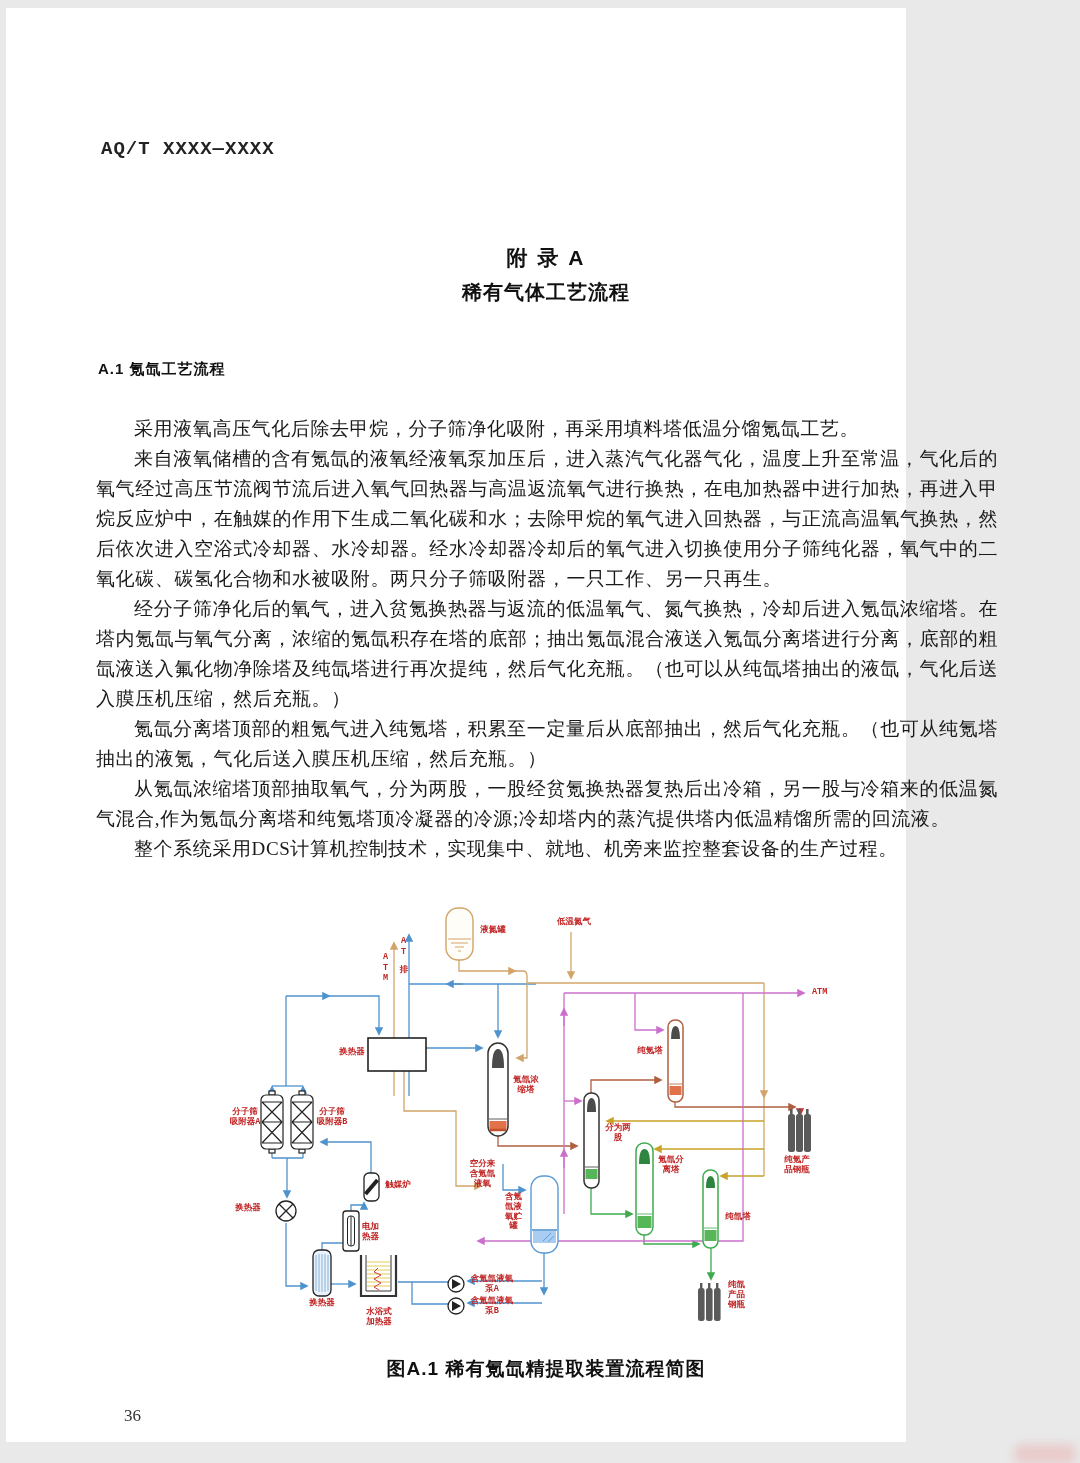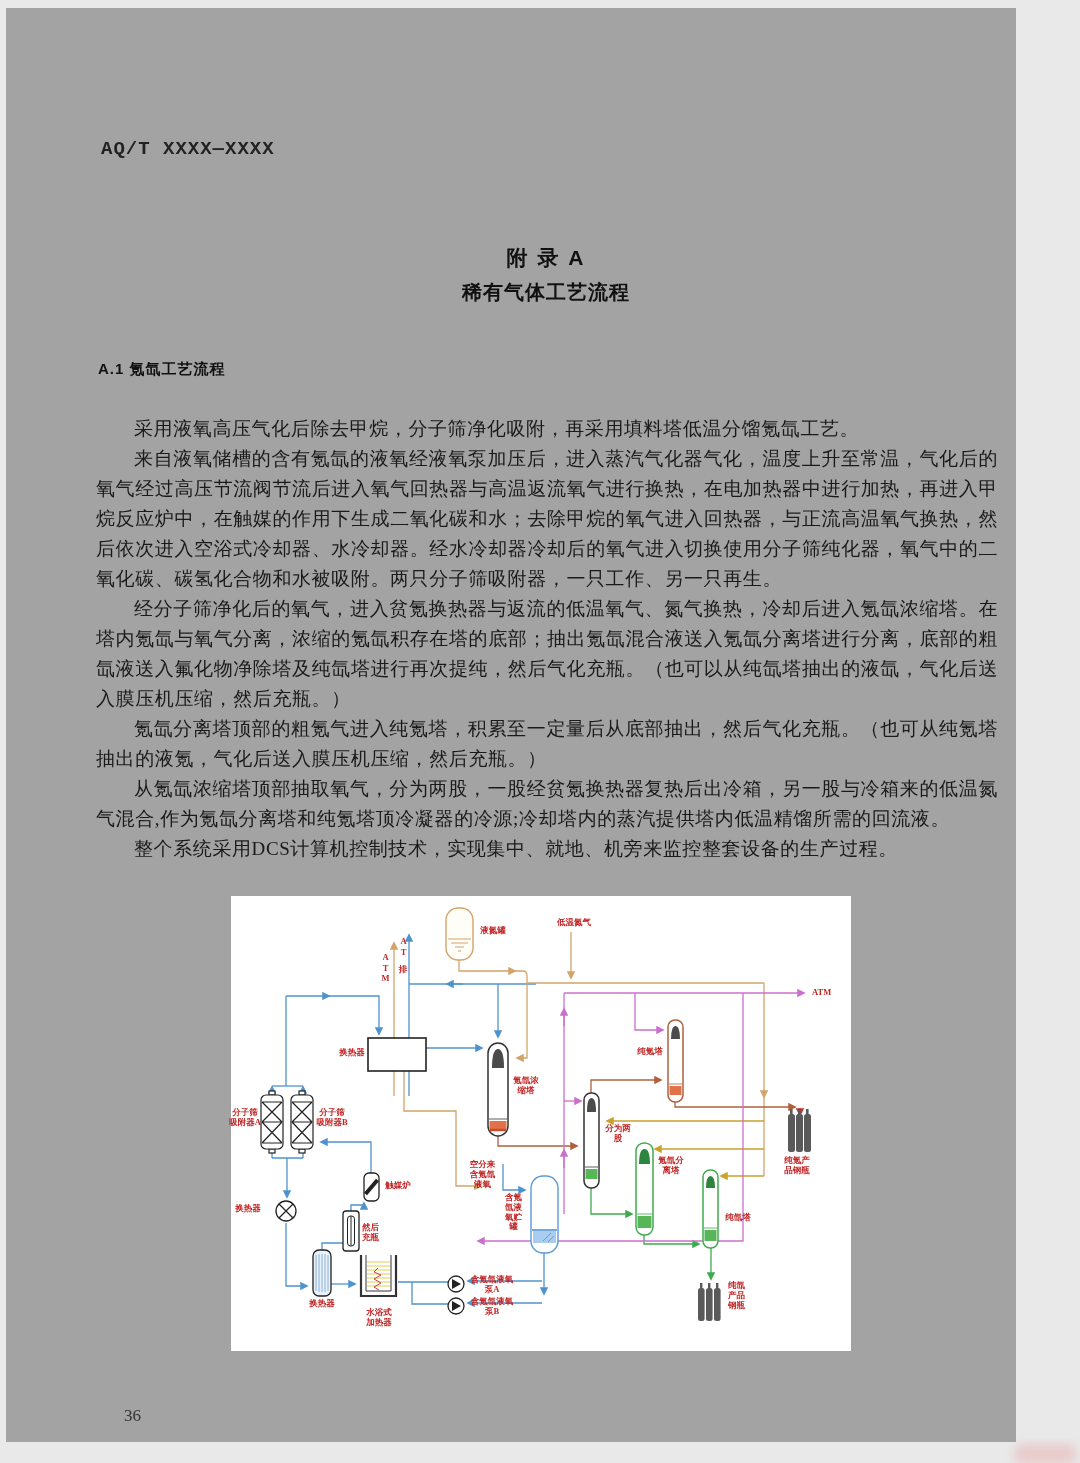--- a/index.html
+++ b/index.html
@@ -1,22 +1,22 @@
 <!DOCTYPE html>
 <html><head>
 <meta charset="utf-8">
 <style>
   html,body{margin:0;padding:0;}
   body{
     width:1080px;height:1463px;position:relative;background:#e9e9e9;
     font-family:"Liberation Serif", serif;
   }
   .page{
-    position:absolute;left:6px;top:8px;width:1010px;height:1434px;
-    background:#a3a3a3;
+    position:absolute;left:6px;top:8px;width:900px;height:1434px;
+    background:#ffffff;
   }
   .hdr{
     position:absolute;left:95px;top:130px;
     font-family:"Liberation Mono", monospace;font-weight:bold;
     font-size:19px;color:#222;letter-spacing:1px;
   }
   .titleblock{position:absolute;left:90px;top:236px;width:900px;text-align:center;
     font-family:"Liberation Sans", sans-serif;color:#111;}
   .t1{font-size:21px;font-weight:bold;letter-spacing:2px;}
   .t2{font-size:19px;font-weight:bold;margin-top:8px;}
@@ -29,21 +29,21 @@
   .bodytext{
     position:absolute;left:90px;top:406px;width:902px;
     font-size:19px;line-height:30px;color:#1a1a1a;
     text-align:justify;letter-spacing:0.6px;
   }
   .bodytext p{margin:0;text-indent:2em;}
   .figwrap{position:absolute;left:225px;top:888px;width:620px;height:455px;background:#fff;}
   .figwrap svg{position:absolute;left:0;top:0;}
   .dlabel{
     position:absolute;color:#c22525;
-    font-family:Liberation Serif, serif;
+    font-family:Liberation Mono, monospace;
     font-size:8.5px;font-weight:bold;line-height:1.15;text-align:center;
   }
   .vlabel{writing-mode:vertical-rl;text-orientation:upright;line-height:1;letter-spacing:0.5px;}
   .caption{
     position:absolute;left:90px;top:1348px;width:900px;text-align:center;
     font-family:"Liberation Sans", sans-serif;font-weight:bold;
     font-size:19px;color:#111;letter-spacing:1px;
   }
   .pagenum{
     position:absolute;left:118px;top:1398px;
@@ -299,26 +299,27 @@
     <div class="dlabel" style="left:85px;top:212px;width:32px;">分子筛吸附器B</div>
     <div class="dlabel" style="left:280px;top:180px;width:30px;">氪氙浓缩塔</div>
     <div class="dlabel" style="left:372px;top:228px;width:30px;">分为两股</div>
     <div class="dlabel" style="left:403px;top:151px;width:32px;">纯氪塔</div>
     <div class="dlabel" style="left:425px;top:260px;width:30px;">氪氙分离塔</div>
     <div class="dlabel" style="left:491px;top:317px;width:32px;">纯氙塔</div>
     <div class="dlabel" style="left:551px;top:260px;width:30px;">纯氪产品钢瓶</div>
     <div class="dlabel" style="left:496px;top:385px;width:19px;">纯氙产品钢瓶</div>
     <div class="dlabel" style="left:2px;top:308px;width:30px;">换热器</div>
     <div class="dlabel" style="left:152px;top:285px;width:30px;">触媒炉</div>
-    <div class="dlabel" style="left:130px;top:327px;width:19px;">然后充瓶</div>
+    <div class="dlabel" style="left:130px;top:327px;width:19px;">电加热器</div>
     <div class="dlabel" style="left:76px;top:403px;width:30px;">换热器</div>
     <div class="dlabel" style="left:133px;top:412px;width:30px;">水浴式加热器</div>
     <div class="dlabel" style="left:236px;top:379px;width:50px;">含氪氙液氧泵A</div>
     <div class="dlabel" style="left:236px;top:401px;width:50px;">含氪氙液氧泵B</div>
     <div class="dlabel" style="left:237px;top:264px;width:29px;">空分来含氪氙液氧</div>
     <div class="dlabel" style="left:270px;top:297px;width:25px;">含氪氙液氧贮罐</div>
   </div>
 
+  <div class="caption">图A.1  稀有氪氙精提取装置流程简图</div>
 
   <div class="pagenum">36</div>
 
   <div class="smudge"></div>
 </div>
 
 </body></html>

